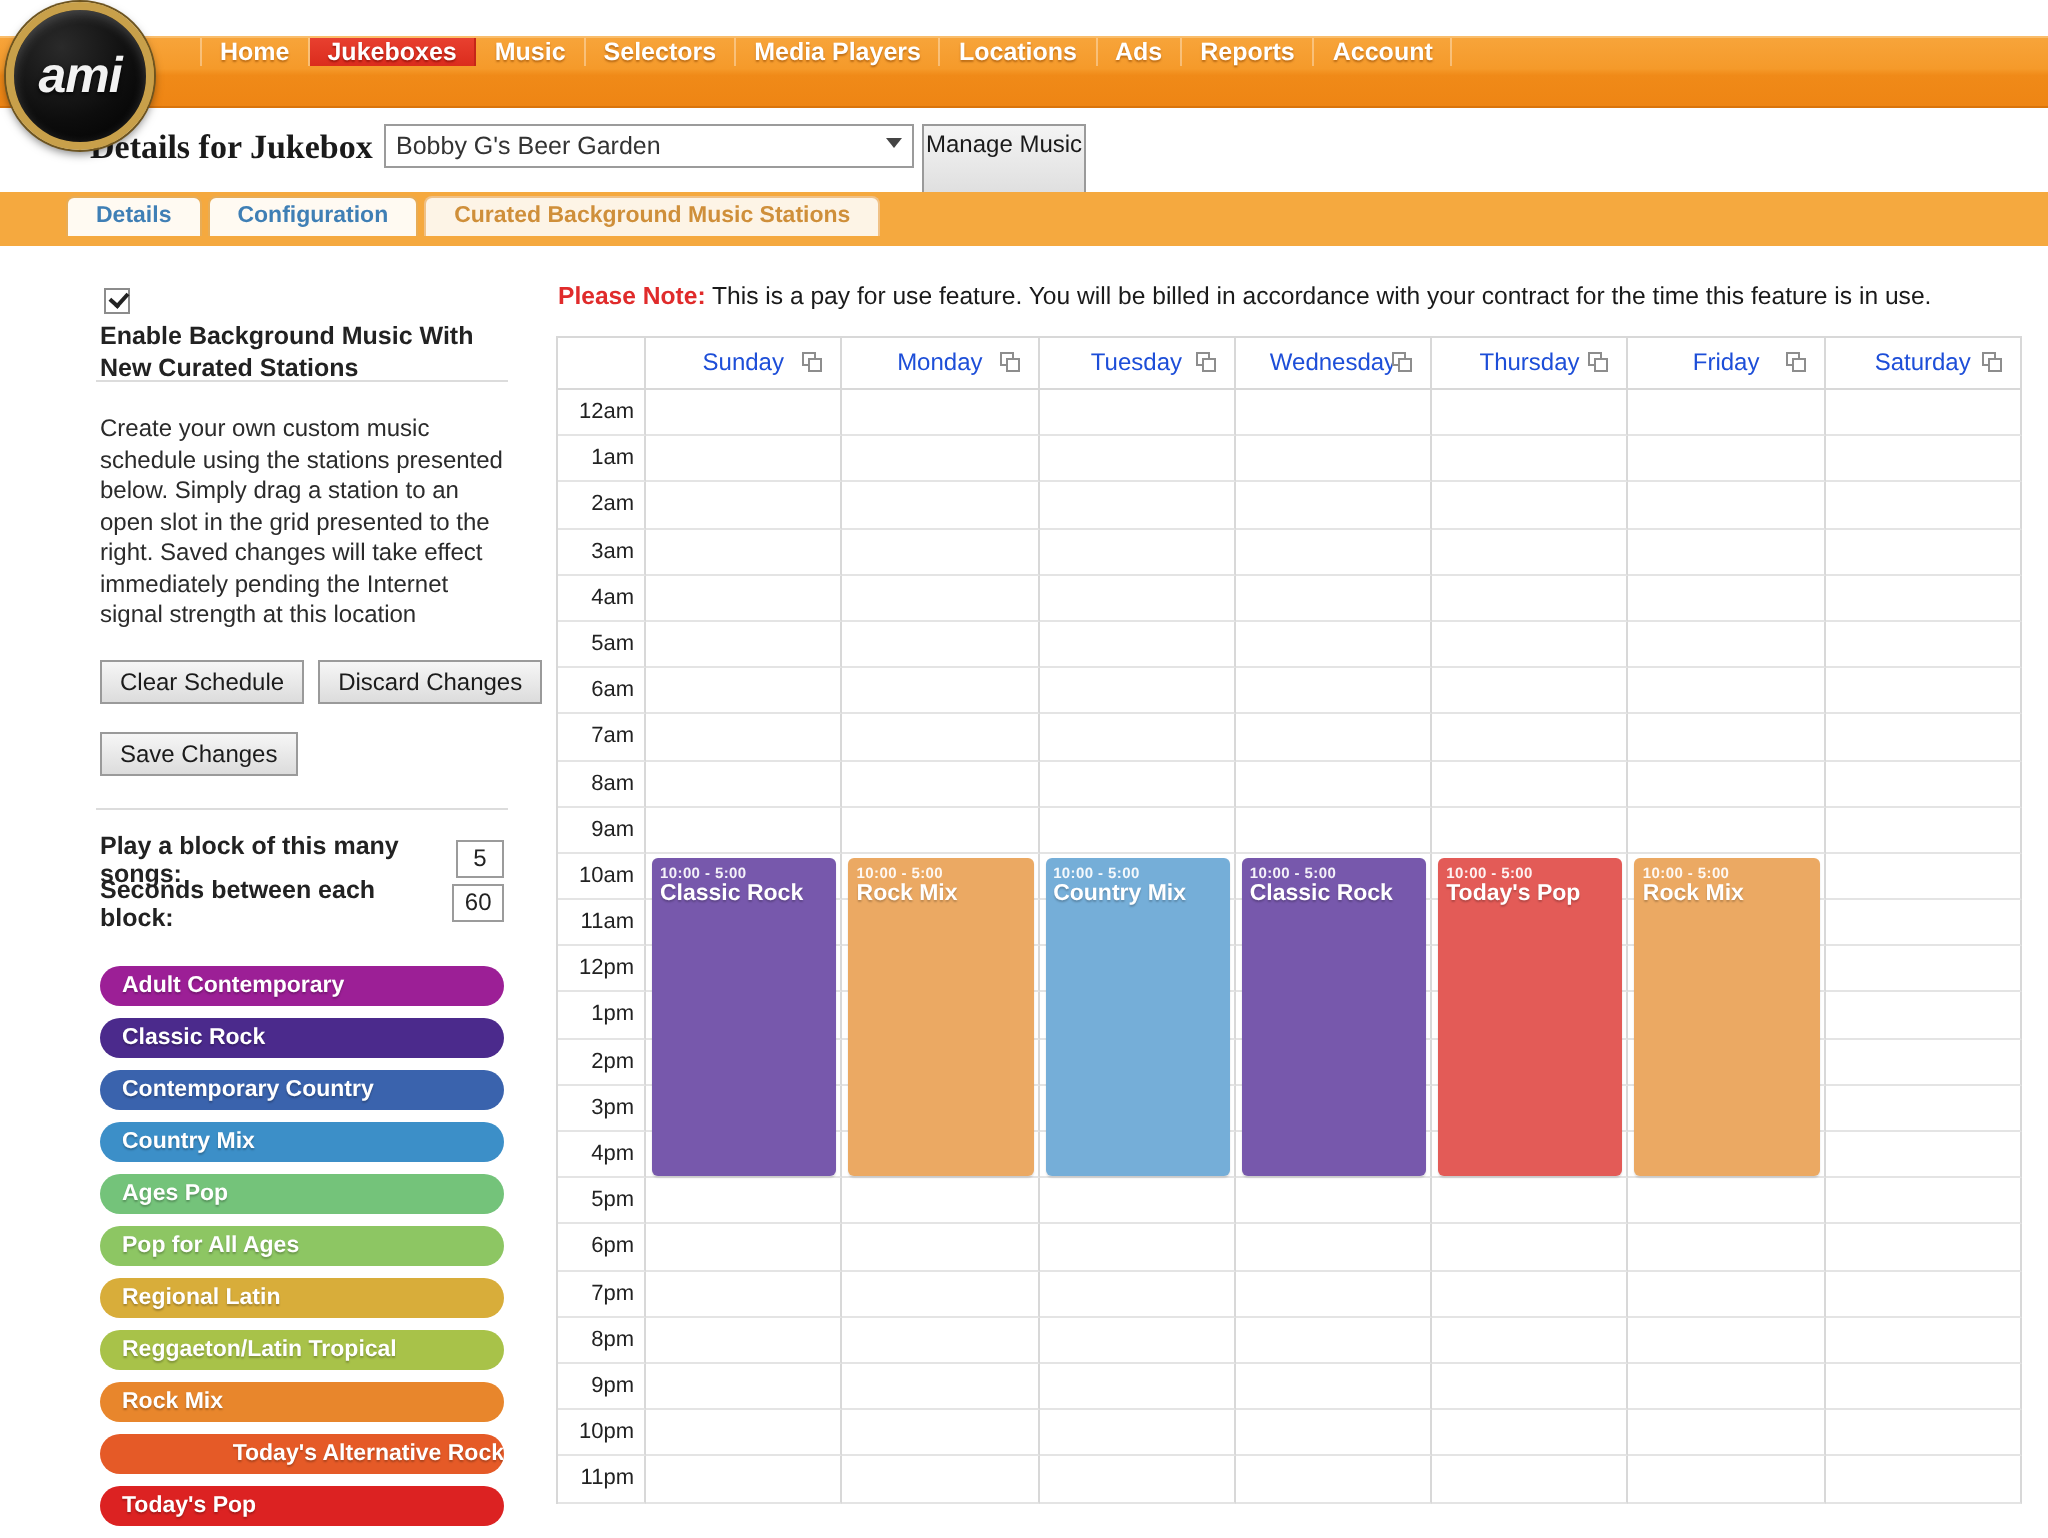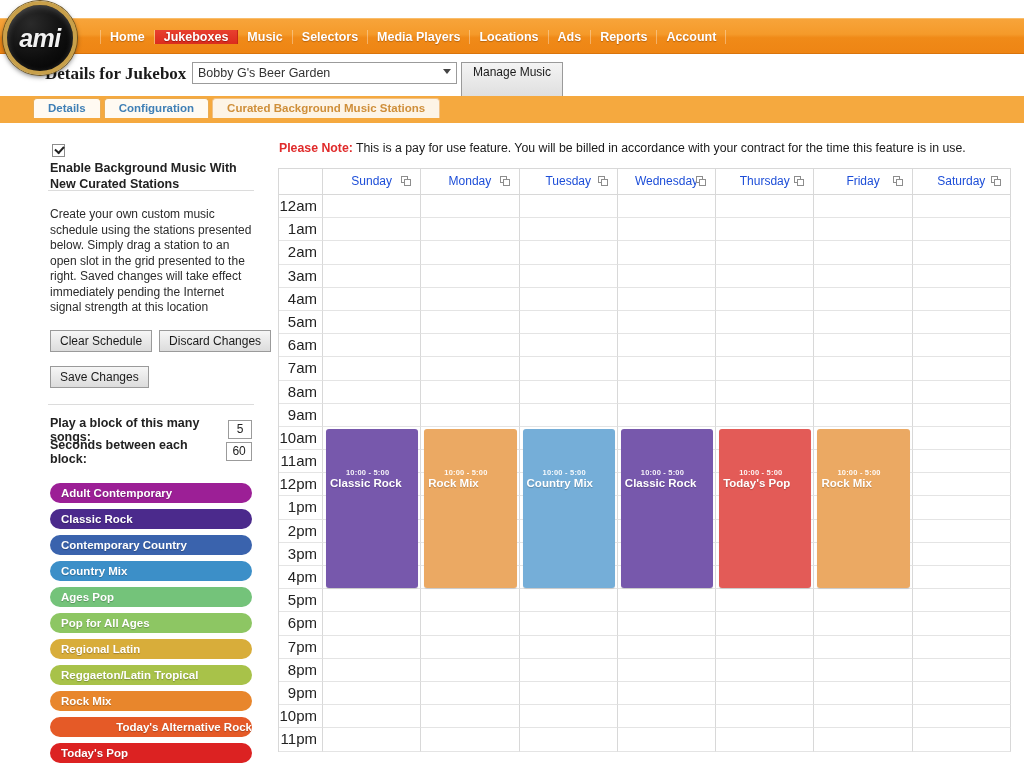--- a/index.html
+++ b/index.html
@@ -14,21 +14,21 @@
   
   #topbar {
     position: absolute; left: 0; top: 18px;
     width: 1024px; height: 36px;
     background: linear-gradient(to bottom, #f7a43a 0%, #f59a2a 45%, #f08a18 55%, #ee8514 100%);
     border-top: 1px solid #f9bd6b;
     border-bottom: 1px solid #d9740c;
   }
   #navlist {
     position: absolute; left: 100px; top: 0;
-    height: 36px; display: flex; align-items: center;
+    height: 36px; display: flex; align-items: flex-start;
   }
   .navitem {
     display: flex; align-items: center;
     padding: 0 9px;
     color: #ffffff;
     font-size: 12.5px;
     font-weight: bold;
     text-shadow: 0 1px 1px rgba(140,70,0,.55);
     border-right: 1px solid rgba(255,255,255,.35);
     cursor: pointer;
@@ -87,21 +87,21 @@
   }
   #select-caret {
     position: absolute; left: 443px; top: 7px;
     width: 0; height: 0;
     border-left: 4px solid transparent;
     border-right: 4px solid transparent;
     border-top: 5px solid #444;
   }
   #manage-music {
     position: absolute; left: 461px; top: 0;
-    height: 37px; padding: 0 11px;
+    height: 37px; padding: 0 1px;
     background: linear-gradient(to bottom,#f4f4f4,#dedede);
     border: 1px solid #9a9a9a;
     font-size: 12px; color: #1a1a1a;
     line-height: 19px;
     cursor: pointer;
     text-align: right;
   }
 
   
   #tabbar {
@@ -226,21 +226,21 @@
     border: 1px solid #d8d8d8;
     border-right: none; border-bottom: none;
     background: #fff;
   }
   .calrow { display: flex; }
   .calhead { height: 26px; }
   .timecell {
     width: 44px; min-width: 44px;
     border-right: 1px solid #d8d8d8;
     border-bottom: 1px solid #e4e4e4;
-    font-size: 15px; color: #222;
+    font-size: 11px; color: #222;
     text-align: right;
     padding-right: 5px;
     line-height: 22px;
     height: 23.2px;
     background: #fff;
   }
   .daycell {
     flex: 1 1 0;
     border-right: 1px solid #d8d8d8;
     border-bottom: 1px solid #e4e4e4;
@@ -275,25 +275,24 @@
     position: absolute;
     border-radius: 3px;
     color: #ffffff;
     overflow: hidden;
     cursor: move;
     box-shadow: 0 1px 1px rgba(0,0,0,.12);
   }
   .ev-time {
     font-size: 7.5px;
     line-height: 9px;
-    padding: 3px 0 0 20px;
+    padding: 3px 0 0 4px;
     color: rgba(255,255,255,.92);
     font-weight: bold;
     letter-spacing: .2px;
-    margin-top: 36px;
   }
   .ev-title {
     font-size: 11.5px;
     font-weight: bold;
     padding: 0 0 0 4px;
     line-height: 13px;
     text-shadow: 0 1px 1px rgba(0,0,0,.22);
     white-space: nowrap;
   }
 </style>

